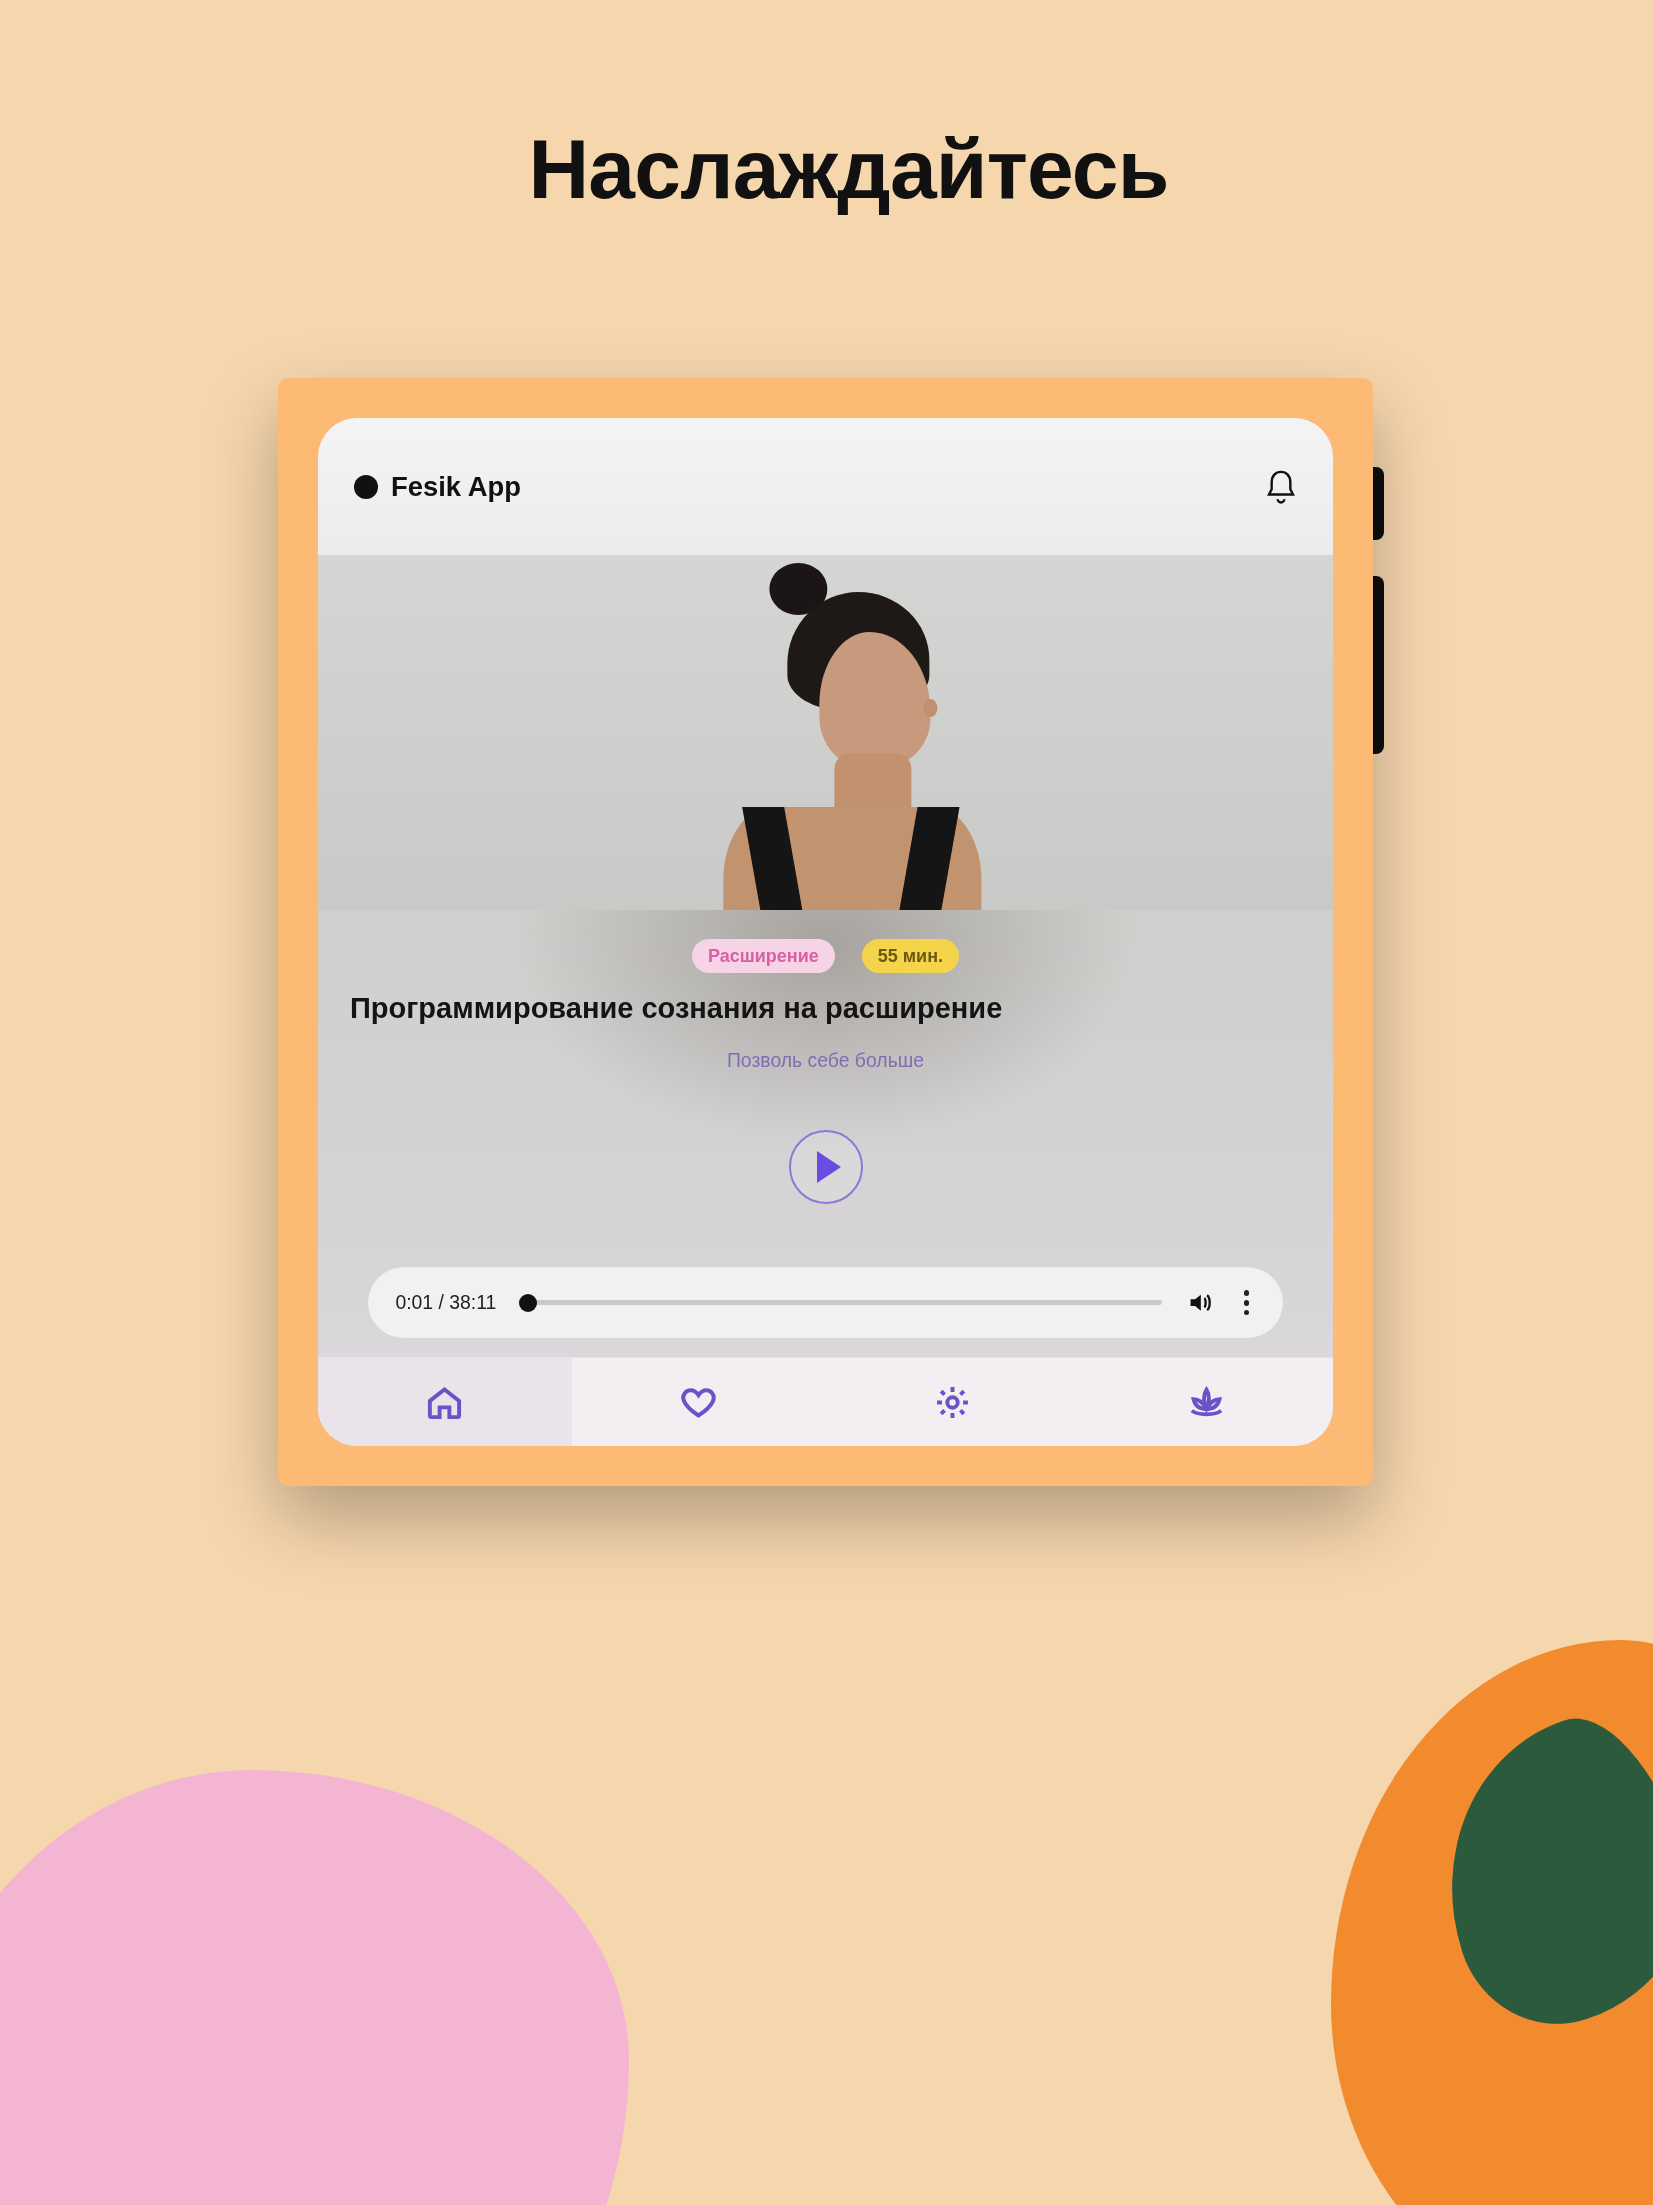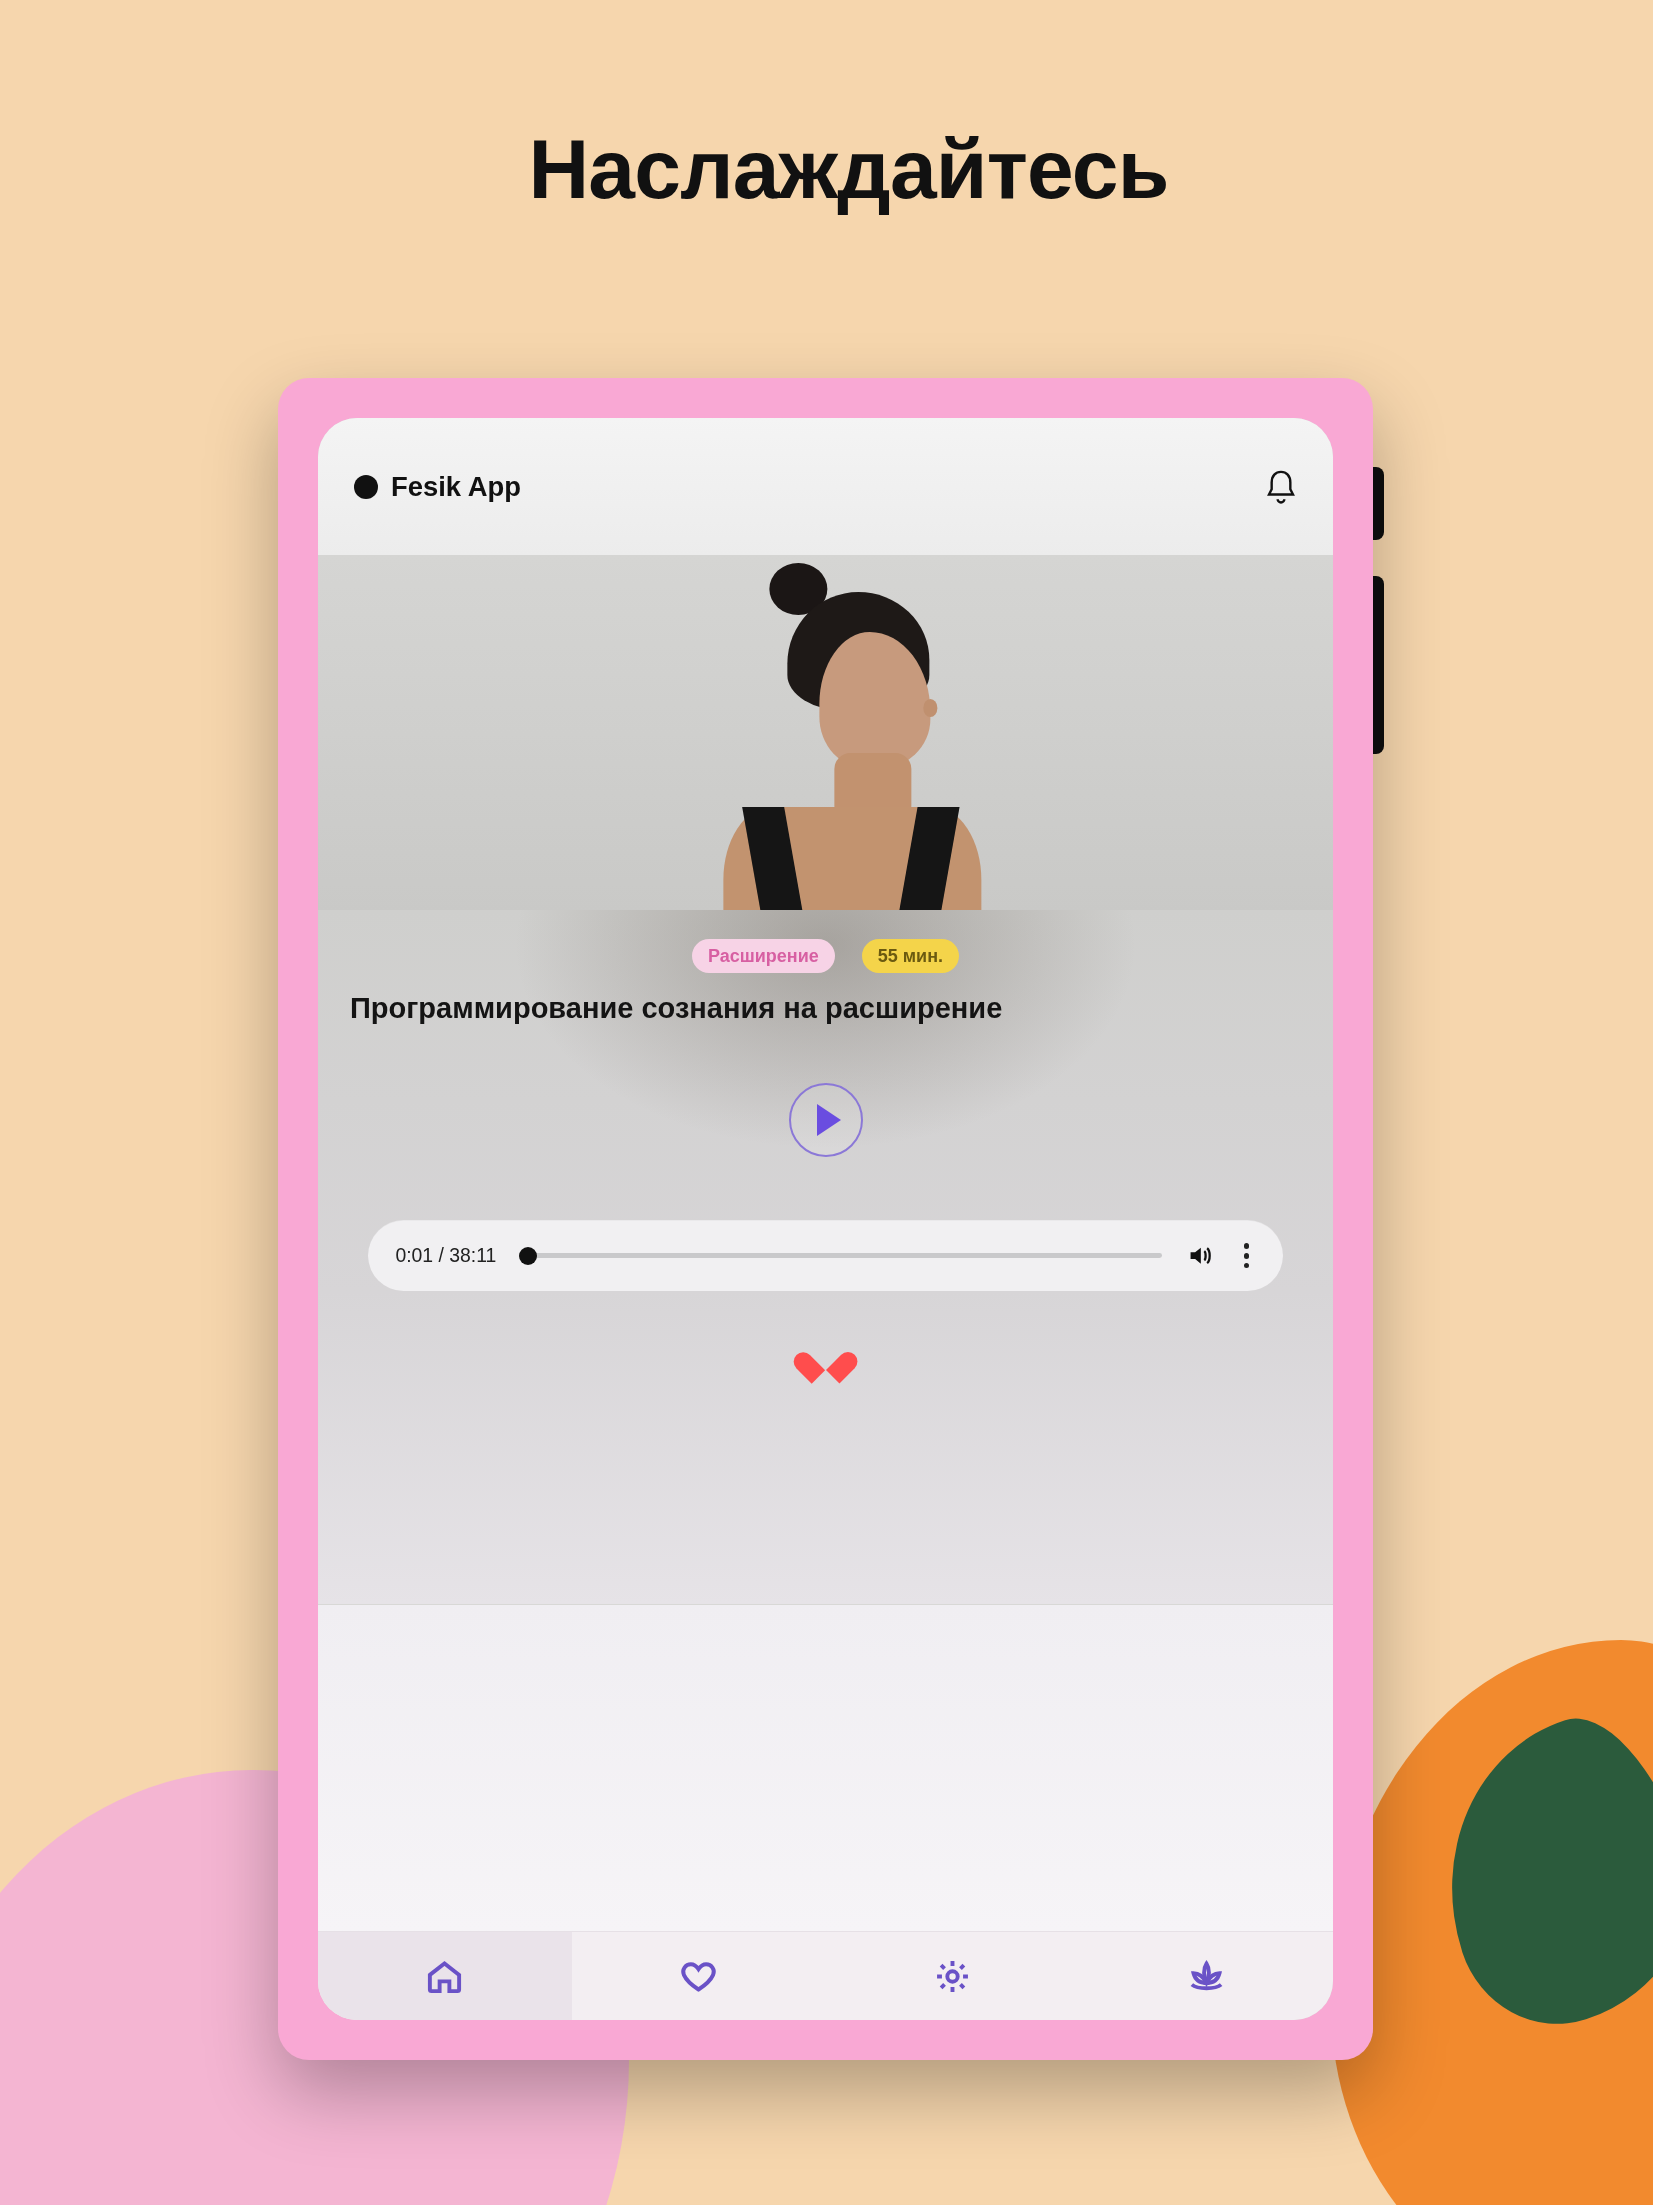--- a/index.html
+++ b/index.html
@@ -47,23 +47,23 @@
     color: #111;
     letter-spacing: -0.8px;
     z-index: 3;
     padding-left: 44px;
   }
 
   
   .tablet {
     position: absolute;
     top: 378px; left: 278px;
-    width: 1095px; height: 1682px;
-    background: #f9a8d4;
-    border-radius: 31px;
+    width: 1095px; height: 1108px;
+    background: #fdba74;
+    border-radius: 11px;
     box-shadow: 0 32px 73px rgba(0,0,0,.28);
     z-index: 5;
   }
   .side-btn { position: absolute; background:#0c0c0c; }
   .side-btn.vol  { right:-11.3px; top:198px; width:11.3px; height:178px; border-radius:0 8px 8px 0; }
   .side-btn.lock { right:-11.3px; top:89px; width:11.3px; height:73px;  border-radius:0 8px 8px 0; }
 
   .screen {
     position: absolute; inset: 40px;
     border-radius: 39px;
@@ -232,20 +232,21 @@
         <div class="strap-r"></div>
       </div>
     </div>
 
     <div class="frost">
       <div class="badges">
         <span class="badge badge-pink">Расширение</span>
         <span class="badge badge-yellow">55 мин.</span>
       </div>
       <div class="track-title">Программирование сознания на расширение</div>
+      <div class="track-sub">Позволь себе больше</div>
 
       <div class="play-circle">
         <div class="play-tri"></div>
       </div>
 
       <div class="audio-bar">
         <span class="audio-time">0:01 / 38:11</span>
         <div class="audio-track">
           <div class="audio-progress"></div>
           <div class="audio-thumb"></div>

